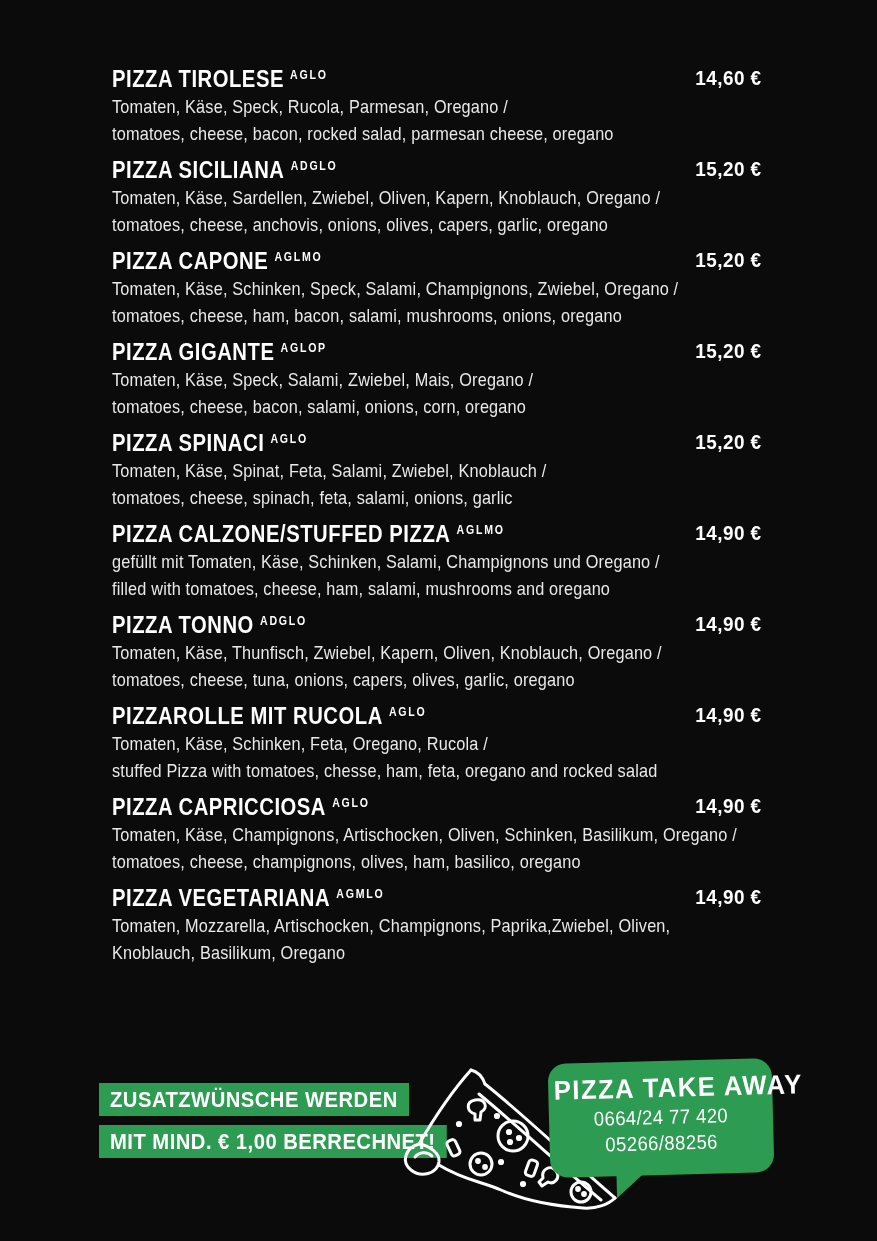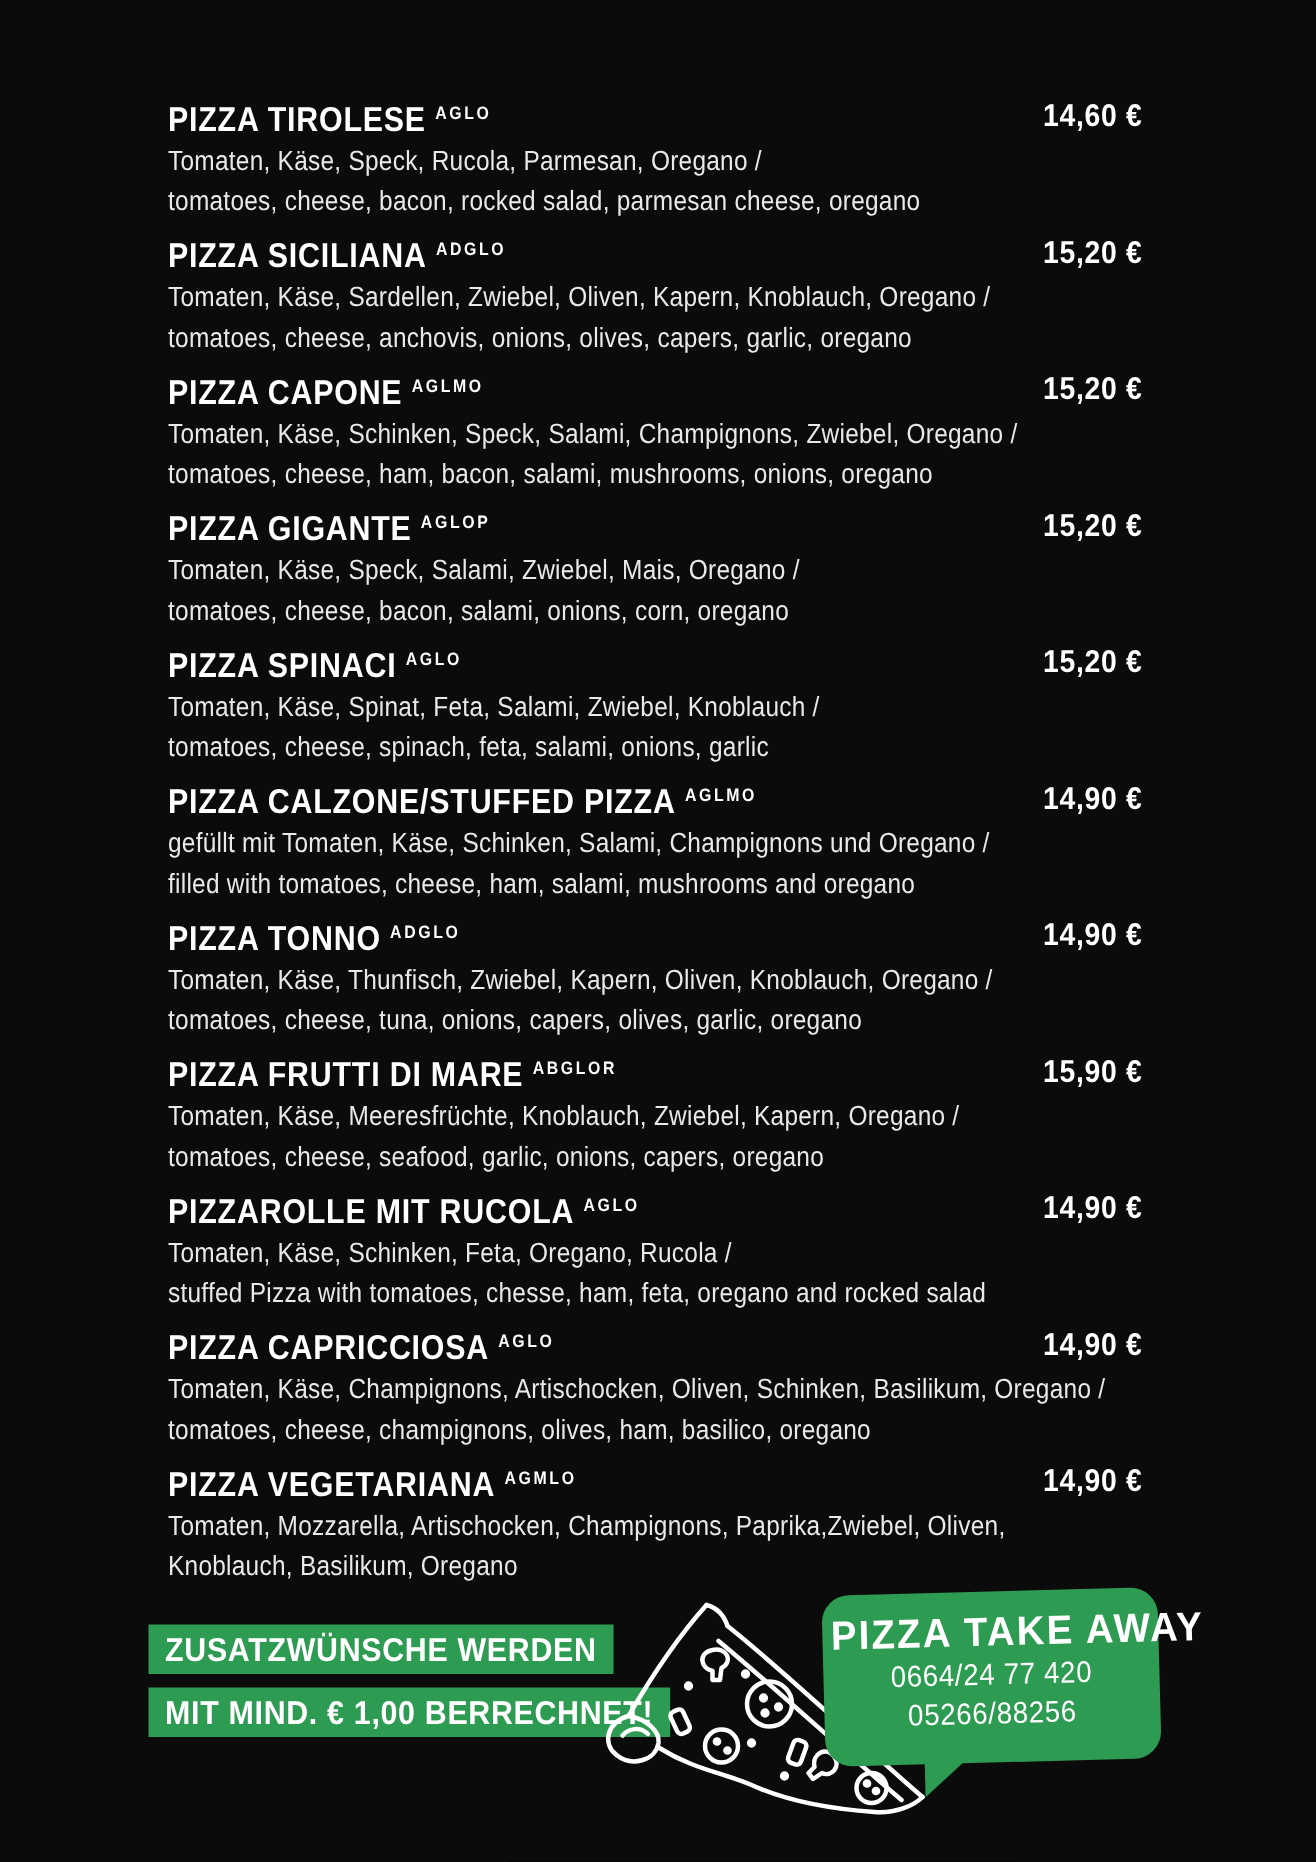--- a/index.html
+++ b/index.html
@@ -171,30 +171,20 @@
       <div class="item-text">
         <div class="title-line">
           <span class="title">PIZZA TONNO</span><span class="codes">ADGLO</span>
         </div>
         <div class="desc">Tomaten, Käse, Thunfisch, Zwiebel, Kapern, Oliven, Knoblauch, Oregano /</div>
         <div class="desc">tomatoes, cheese, tuna, onions, capers, olives, garlic, oregano</div>
       </div>
       <div class="price">14,90 €</div>
     </div>
 
-    <div class="item">
-      <div class="item-text">
-        <div class="title-line">
-          <span class="title">PIZZA FRUTTI DI MARE</span><span class="codes">ABGLOR</span>
-        </div>
-        <div class="desc">Tomaten, Käse, Meeresfrüchte, Knoblauch, Zwiebel, Kapern, Oregano /</div>
-        <div class="desc">tomatoes, cheese, seafood, garlic, onions, capers, oregano</div>
-      </div>
-      <div class="price">15,90 €</div>
-    </div>
 
     <div class="item">
       <div class="item-text">
         <div class="title-line">
           <span class="title">PIZZAROLLE MIT RUCOLA</span><span class="codes">AGLO</span>
         </div>
         <div class="desc">Tomaten, Käse, Schinken, Feta, Oregano, Rucola /</div>
         <div class="desc">stuffed Pizza with tomatoes, chesse, ham, feta, oregano and rocked salad</div>
       </div>
       <div class="price">14,90 €</div>

